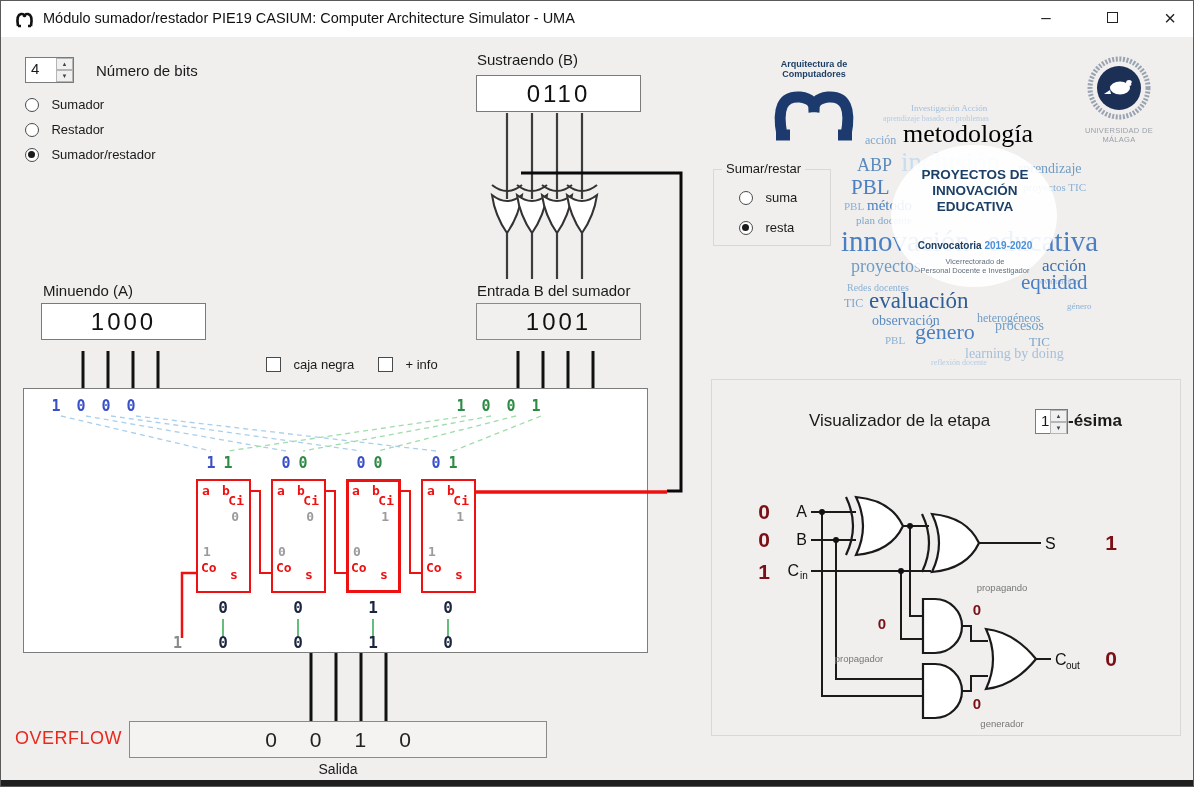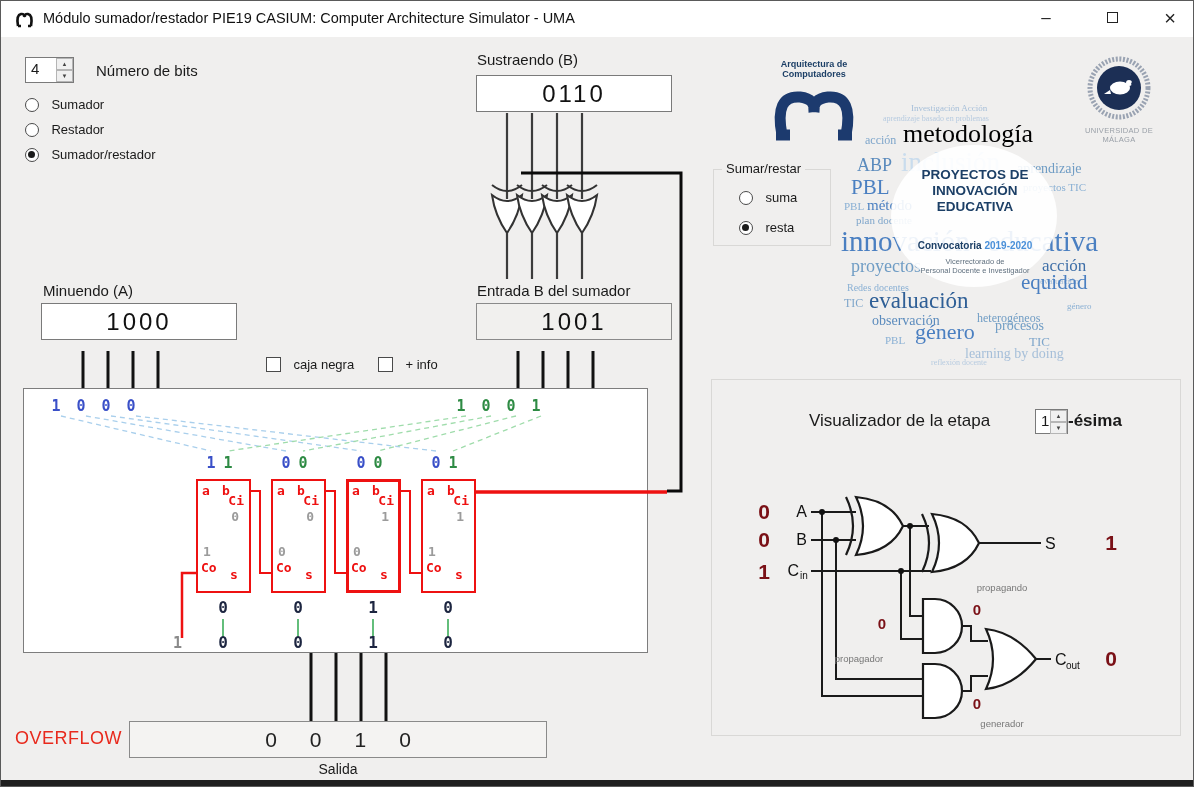--- a/index.html
+++ b/index.html
@@ -14,21 +14,21 @@
   
   .nud{position:absolute;display:flex;border:1px solid #7a7a7a;background:#fff;}
   .nud .val{flex:1;font-size:15px;padding:2px 0 0 5px;background:#fff;}
   .nud .btns{width:17px;display:flex;flex-direction:column;}
   .nud .btns span{flex:1;background:#f0f0f0;border:1px solid #b5b5b5;font-size:6px;color:#444;text-align:center;line-height:10px;}
   .radio{width:14px;height:14px;border:1.2px solid #4a4a4a;border-radius:50%;background:#fff;display:inline-block;vertical-align:middle;}
   .radio.sel::after{content:"";display:block;width:7px;height:7px;margin:2.3px;border-radius:50%;background:#1b1b1b;}
   .rlabel{font-size:13px;vertical-align:middle;margin-left:8px;}
   .checkbox{width:15px;height:15px;border:1.2px solid #4a4a4a;background:#fff;display:inline-block;vertical-align:middle;}
   .field-label{position:absolute;font-size:15px;color:#1a1a1a;white-space:nowrap;}
-  .bitbox{position:absolute;width:196px;height:37px;border:1px solid #7a7a7a;background:#fff;
+  .bitbox{position:absolute;width:165px;height:37px;border:1px solid #7a7a7a;background:#fff;
           font-size:24px;letter-spacing:3px;text-align:center;line-height:35px;color:#111;}
   .bitbox.readonly{background:#f1f0ee;border-color:#8a8a8a;}
   .groupbox{position:absolute;border:1px solid #d9d8d6;}
   .gb-title{position:absolute;top:-9px;left:8px;background:#f0efee;padding:0 4px;font-size:13px;white-space:nowrap;}
   
   .circuit-box{position:absolute;left:22px;top:387px;width:625px;height:265px;background:#fff;border:1.5px solid #7d7d7d;z-index:1;}
   .overlay{position:absolute;left:0;top:0;z-index:2;pointer-events:none;}
   .bit{position:absolute;width:12px;text-align:center;font:bold 15px "DejaVu Sans Mono",monospace;z-index:3;}
   .bit-blue{color:#3a50c8;} .bit-green{color:#2e8b44;}
   .sum-bit{position:absolute;width:12px;text-align:center;font:bold 16px "DejaVu Sans Mono",monospace;color:#1c2540;z-index:3;}

